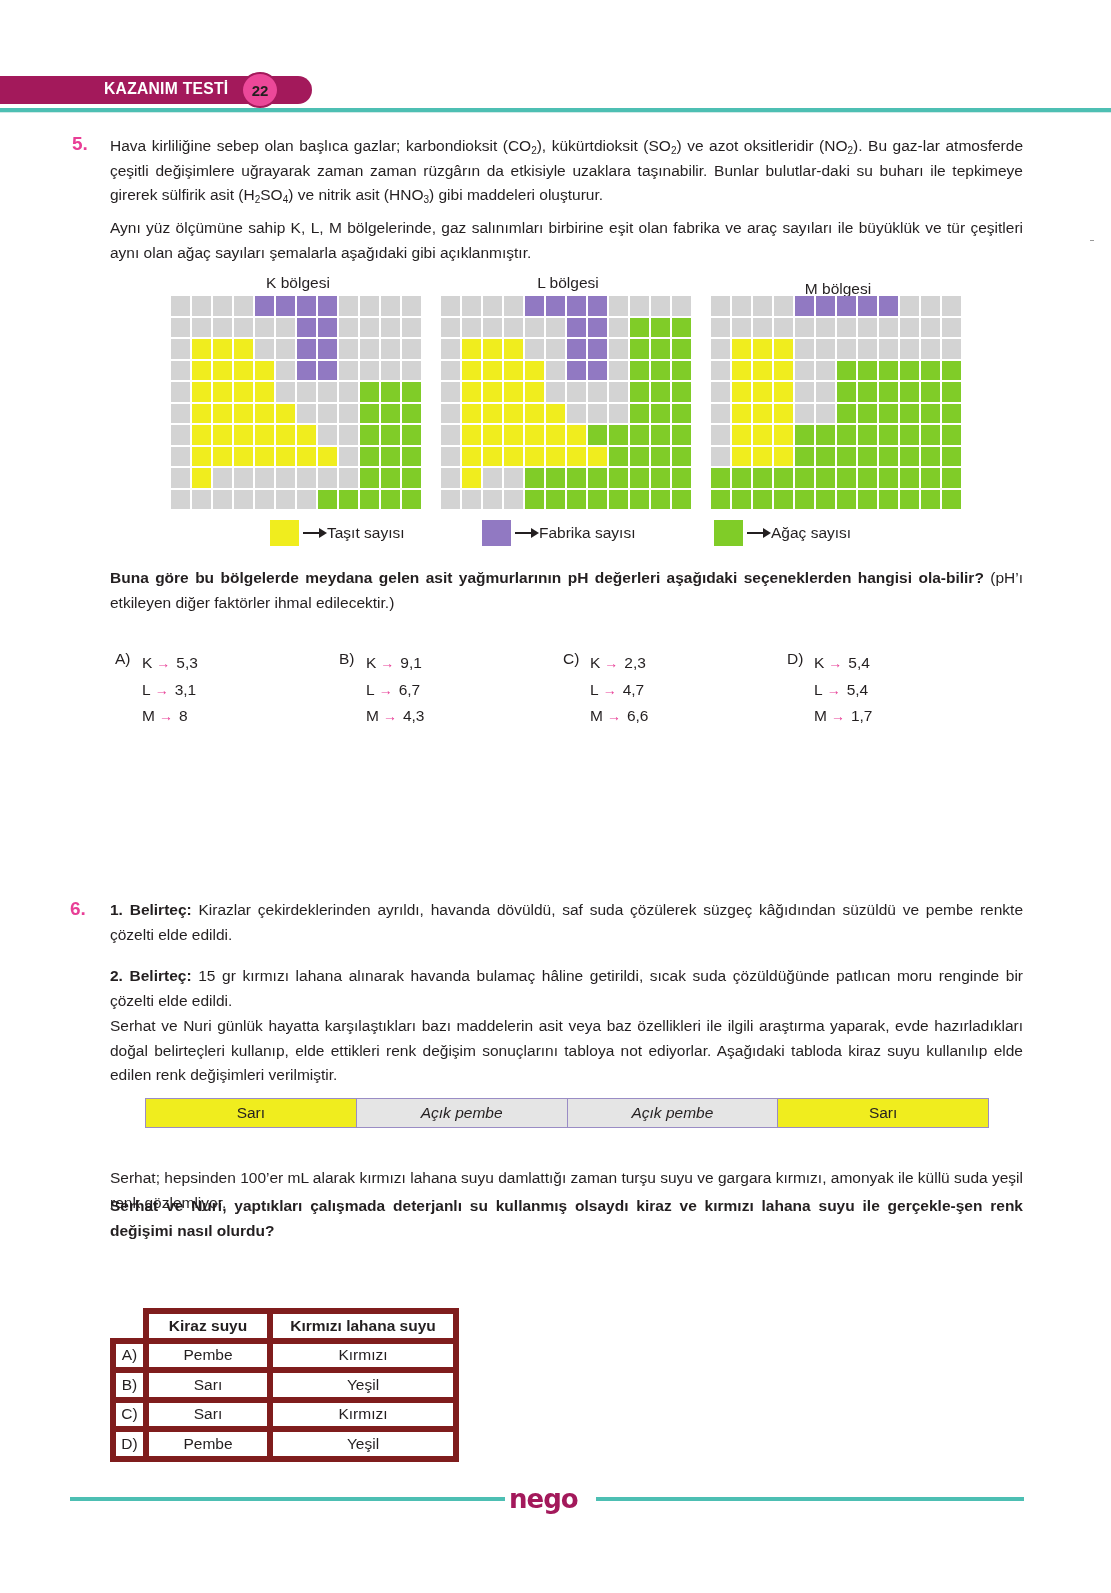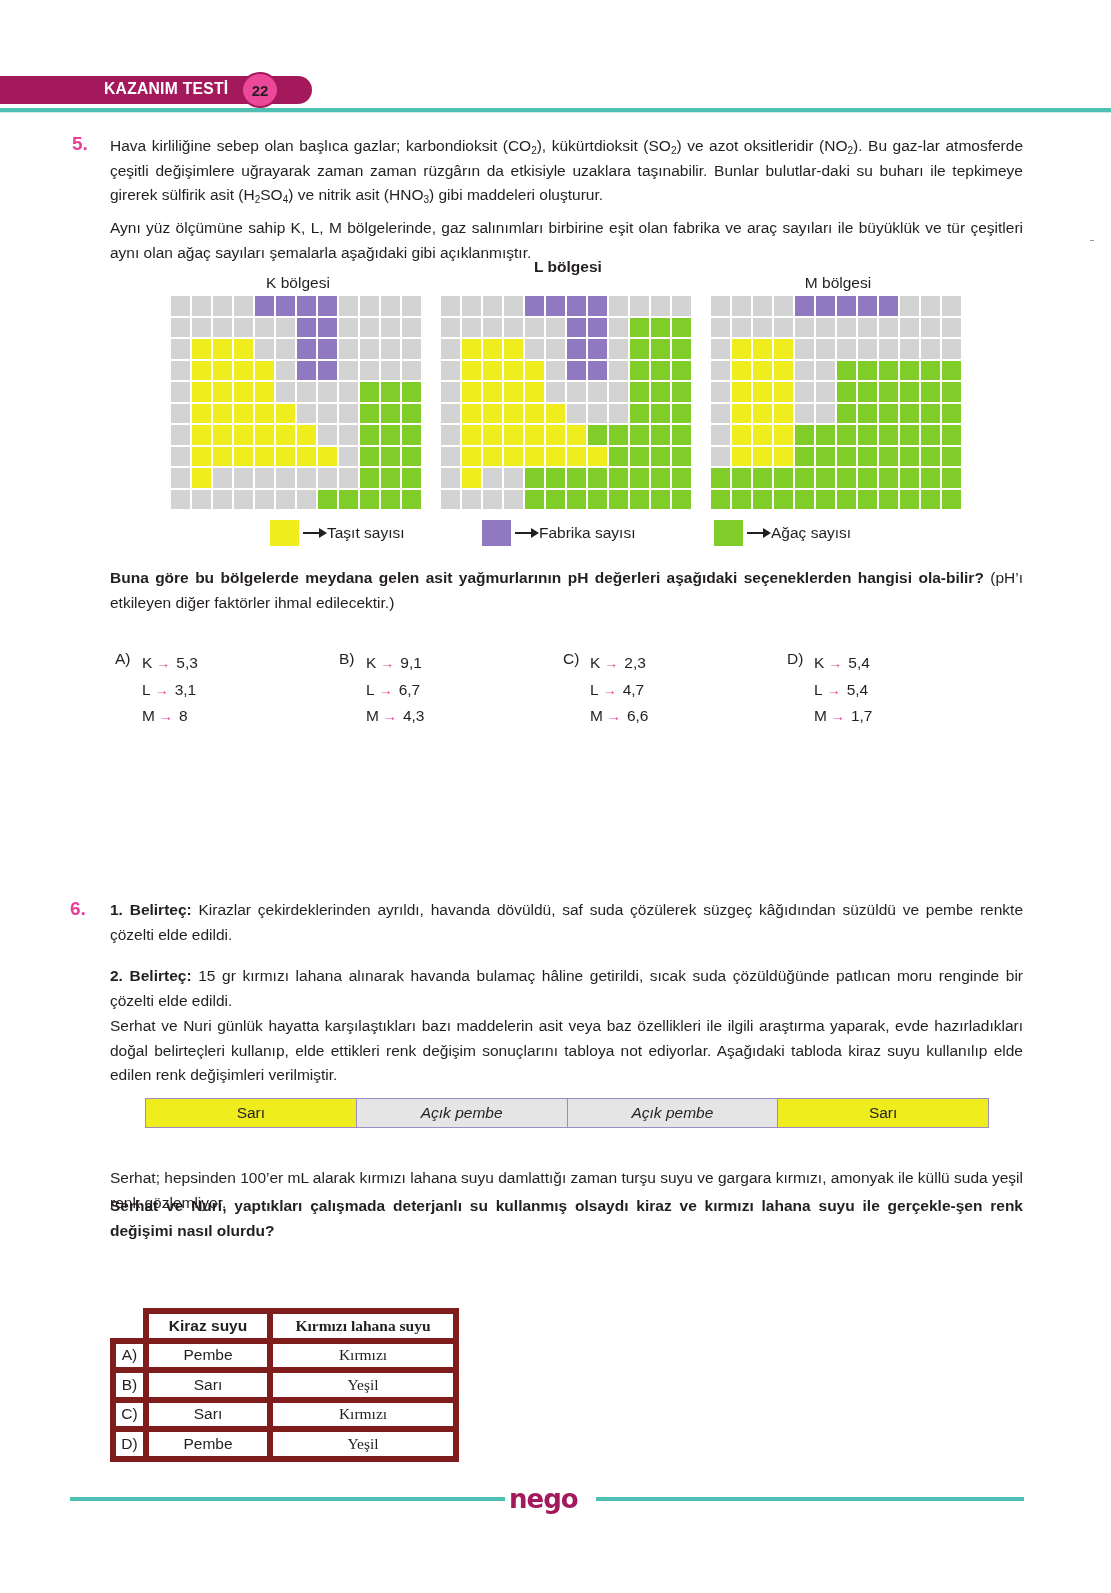--- a/index.html
+++ b/index.html
@@ -43,21 +43,21 @@
   .t1 td { border: 1px solid #9a8cc5; text-align: center; height: 29px; width: 25%; }
   .t1 .yel { background: #f0ed1e; }
   .t1 .pink { background: #e5e5e5; color: #231f20; font-style: italic; }
 
   
   .t2 { position: absolute; left: 110px; top: 1308px; border-collapse: collapse; font-size: 15.5px; }
   .t2 td { border: 6px solid #7f1d1d; text-align: center; height: 29.5px; }
   .t2 td.blank { border: none; }
   .t2 .c0 { width: 33px; }
   .t2 .c1 { width: 124px; }
-  .t2 .c2 { width: 186px; font-family: Liberation Serif, serif; }
+  .t2 .c2 { width: 186px; }
 
   
   .foot-line { position: absolute; top: 1497px; height: 4px; background: #4dbfb3; }
   .logo { position: absolute; left: 509px; top: 1484px; color: #a3195b; font-weight: bold; font-size: 26px; letter-spacing: -1px; font-family: "DejaVu Sans", sans-serif; }
   .right-dash { position: absolute; left: 1090px; top: 240px; width: 4px; height: 1px; background: #999; }
 </style>
 </head>
 <body>
 
 <div class="hdr-band"></div>
@@ -65,22 +65,22 @@
 <div class="hdr-num">22</div>
 <div class="hdr-line"></div>
 <div class="hdr-line-thin"></div>
 <div class="right-dash"></div>
 
 <div class="qnum" style="left:72px; top:133px;">5.</div>
 <div class="para" style="top:134px;"><span>Hava kirliliğine sebep olan başlıca gazlar; karbondioksit (CO</span><sub>2</sub><span>), kükürtdioksit (SO</span><sub>2</sub><span>) ve azot oksitleridir (NO</span><sub>2</sub><span>). Bu gaz-lar atmosferde çeşitli değişimlere uğrayarak zaman zaman rüzgârın da etkisiyle uzaklara taşınabilir. Bunlar bulutlar-daki su buharı ile tepkimeye girerek sülfirik asit (H</span><sub>2</sub><span>SO</span><sub>4</sub><span>) ve nitrik asit (HNO</span><sub>3</sub><span>) gibi maddeleri oluşturur.</span></div>
 <div class="para" style="top:216px;">Aynı yüz ölçümüne sahip K, L, M bölgelerinde, gaz salınımları birbirine eşit olan fabrika ve araç sayıları ile büyüklük ve tür çeşitleri aynı olan ağaç sayıları şemalarla aşağıdaki gibi açıklanmıştır.</div>
 
 <div class="grid-label" style="left:172px; top:274px; width:252px;">K bölgesi</div>
-<div class="grid-label" style="left:442px; top:258px; width:252px;font-weight:bold;">L bölgesi</div>
-<div class="grid-label" style="left:712px; top:274px; width:252px;">M bölgesi</div>
+<div class="grid-label" style="left:442px; top:274px; width:252px;">L bölgesi</div>
+<div class="grid-label" style="left:712px; top:280px; width:252px;">M bölgesi</div>
 
 <div class="grid" id="grid-0" style="left:171px; top:296px;">
     <div class="cell"></div>
     <div class="cell"></div>
     <div class="cell"></div>
     <div class="cell"></div>
     <div class="cell p"></div>
     <div class="cell p"></div>
     <div class="cell p"></div>
     <div class="cell p"></div>

